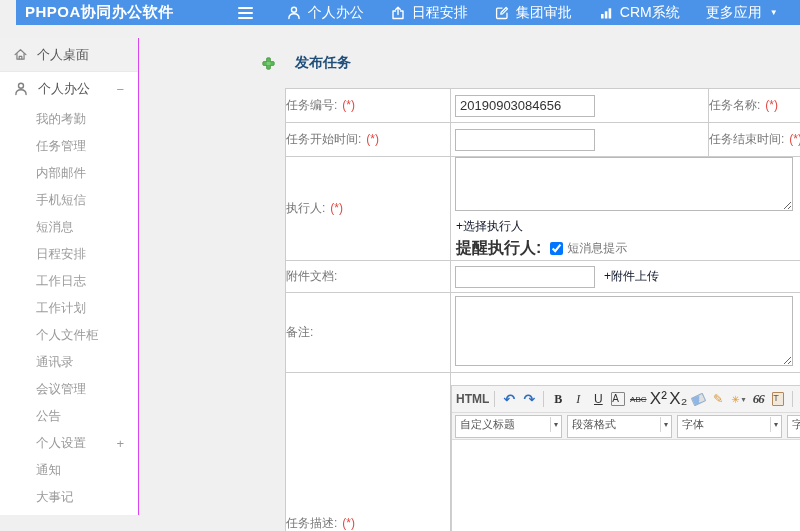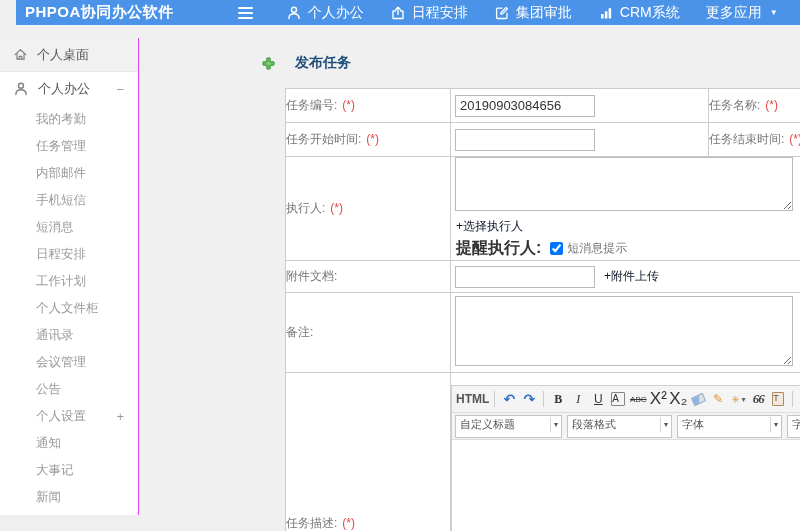--- a/index.html
+++ b/index.html
@@ -159,20 +159,23 @@
     <div class="s-item l1">
       <span>手机短信</span>
     </div>
     <div class="s-item l1">
       <span>短消息</span>
     </div>
     <div class="s-item l1">
       <span>日程安排</span>
     </div>
     <div class="s-item l1">
+      <span>工作日志</span>
+    </div>
+    <div class="s-item l1">
       <span>工作计划</span>
     </div>
     <div class="s-item l1">
       <span>个人文件柜</span>
     </div>
     <div class="s-item l1">
       <span>通讯录</span>
     </div>
     <div class="s-item l1">
       <span>会议管理</span>

